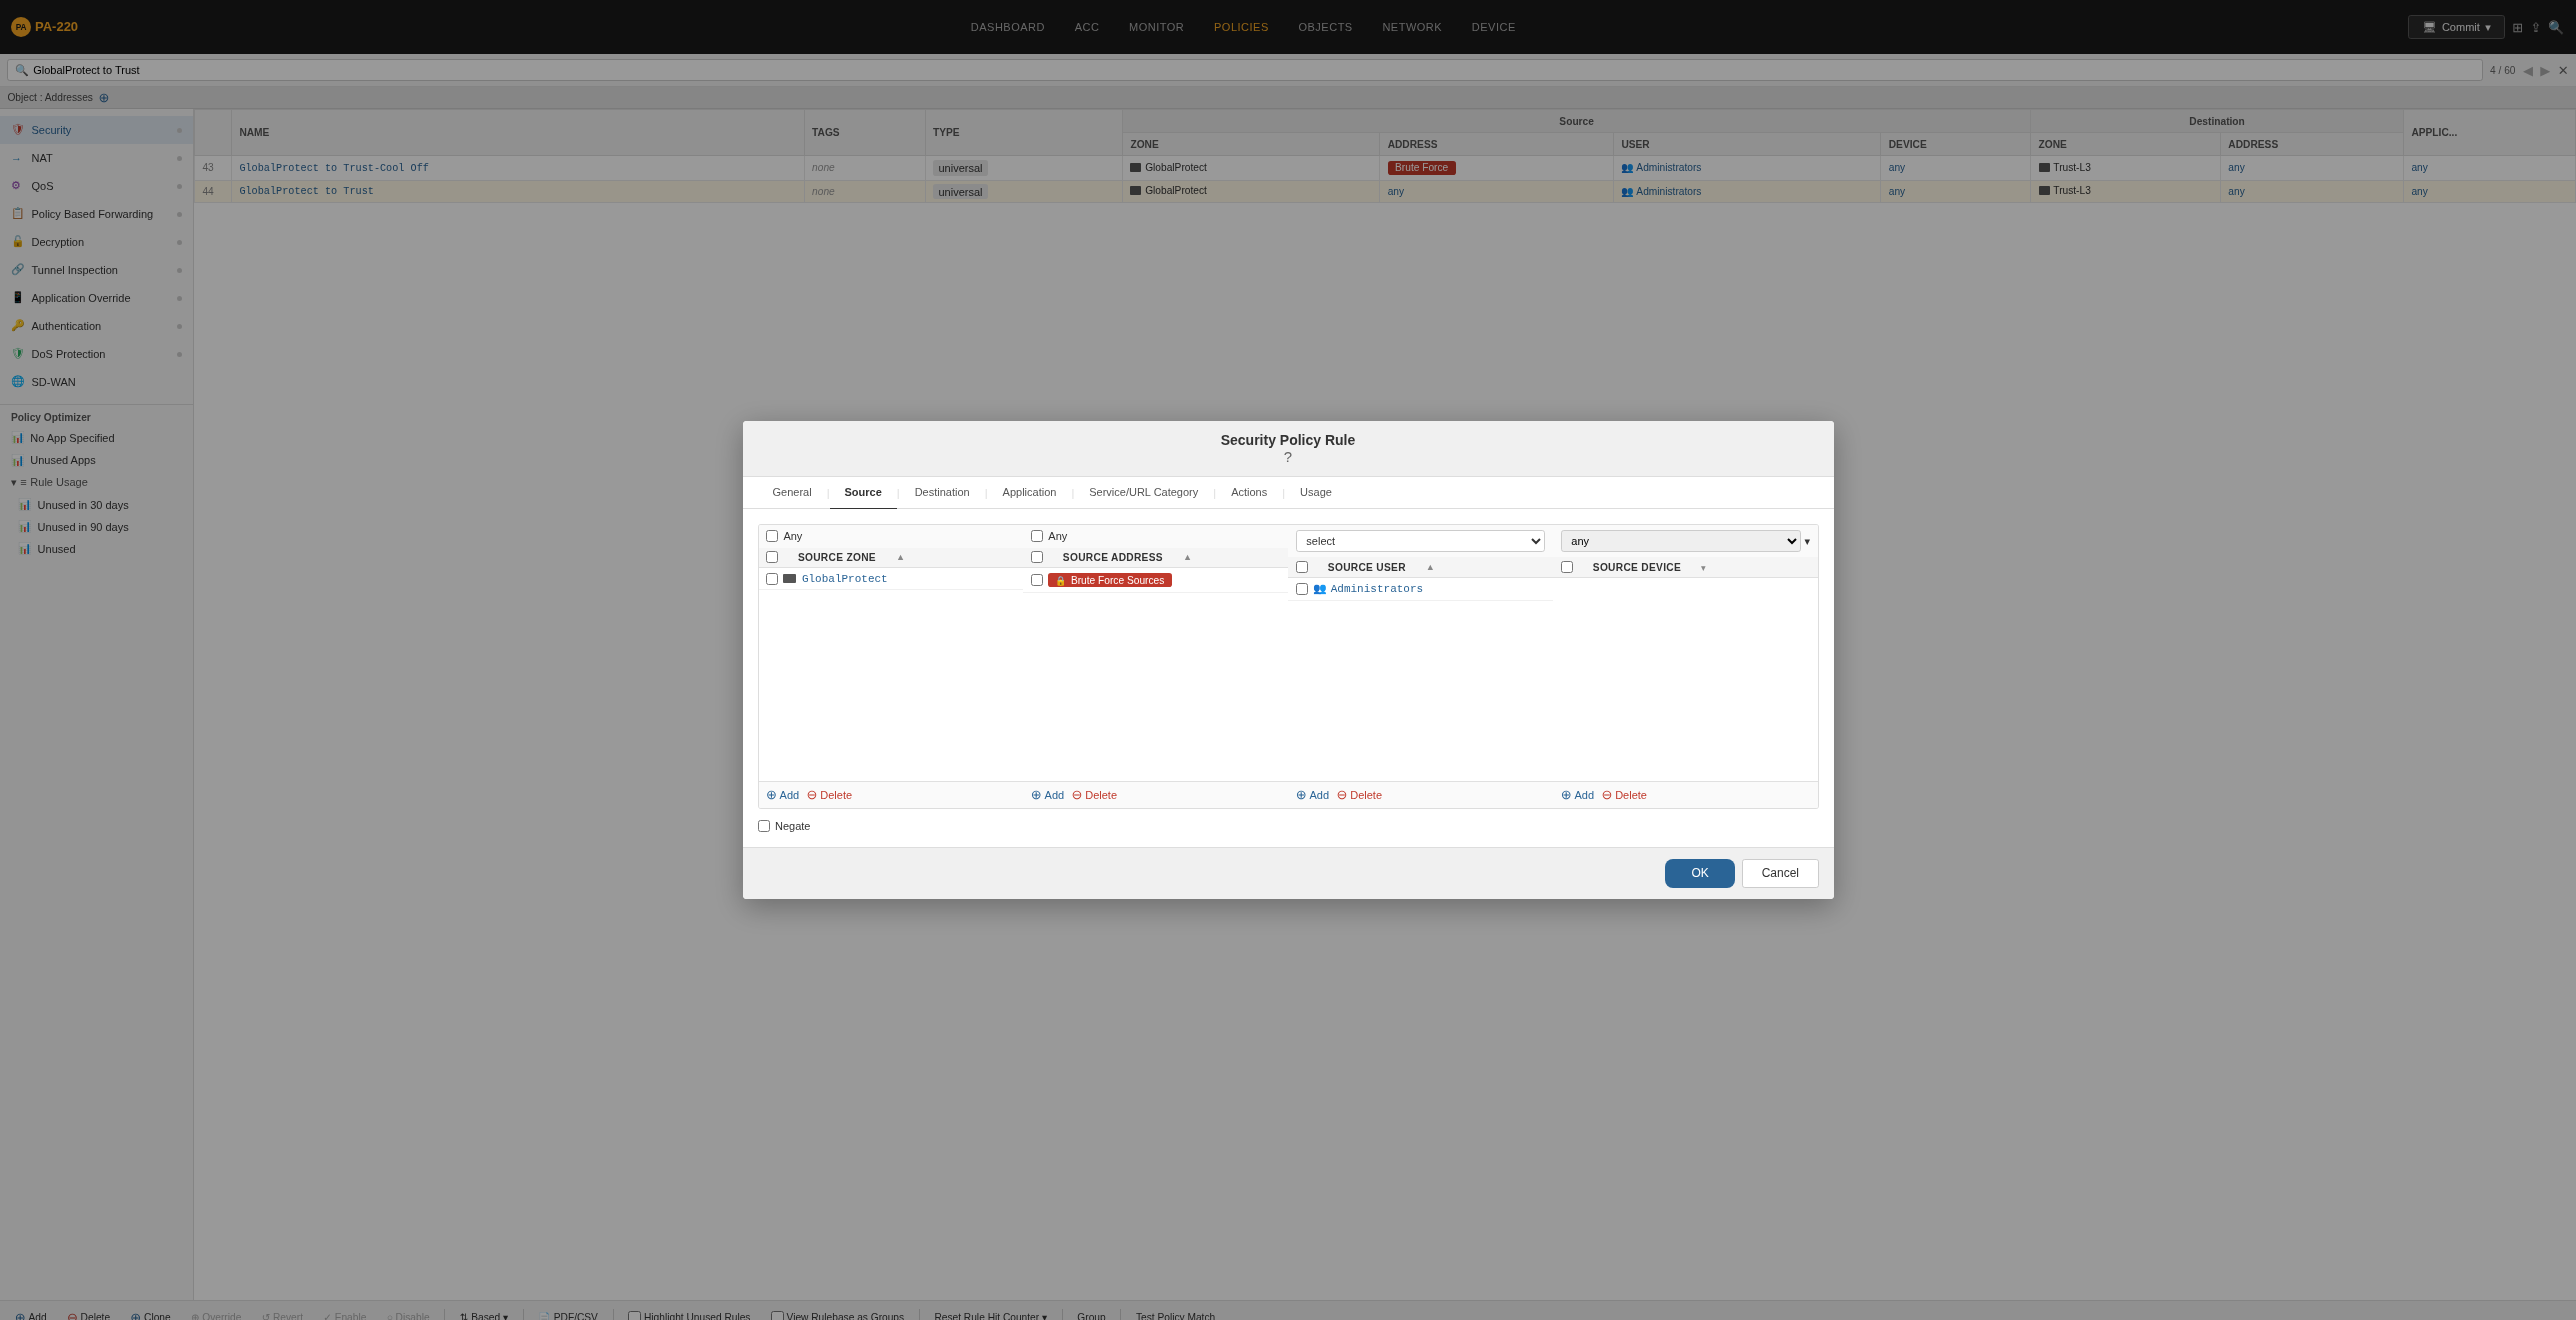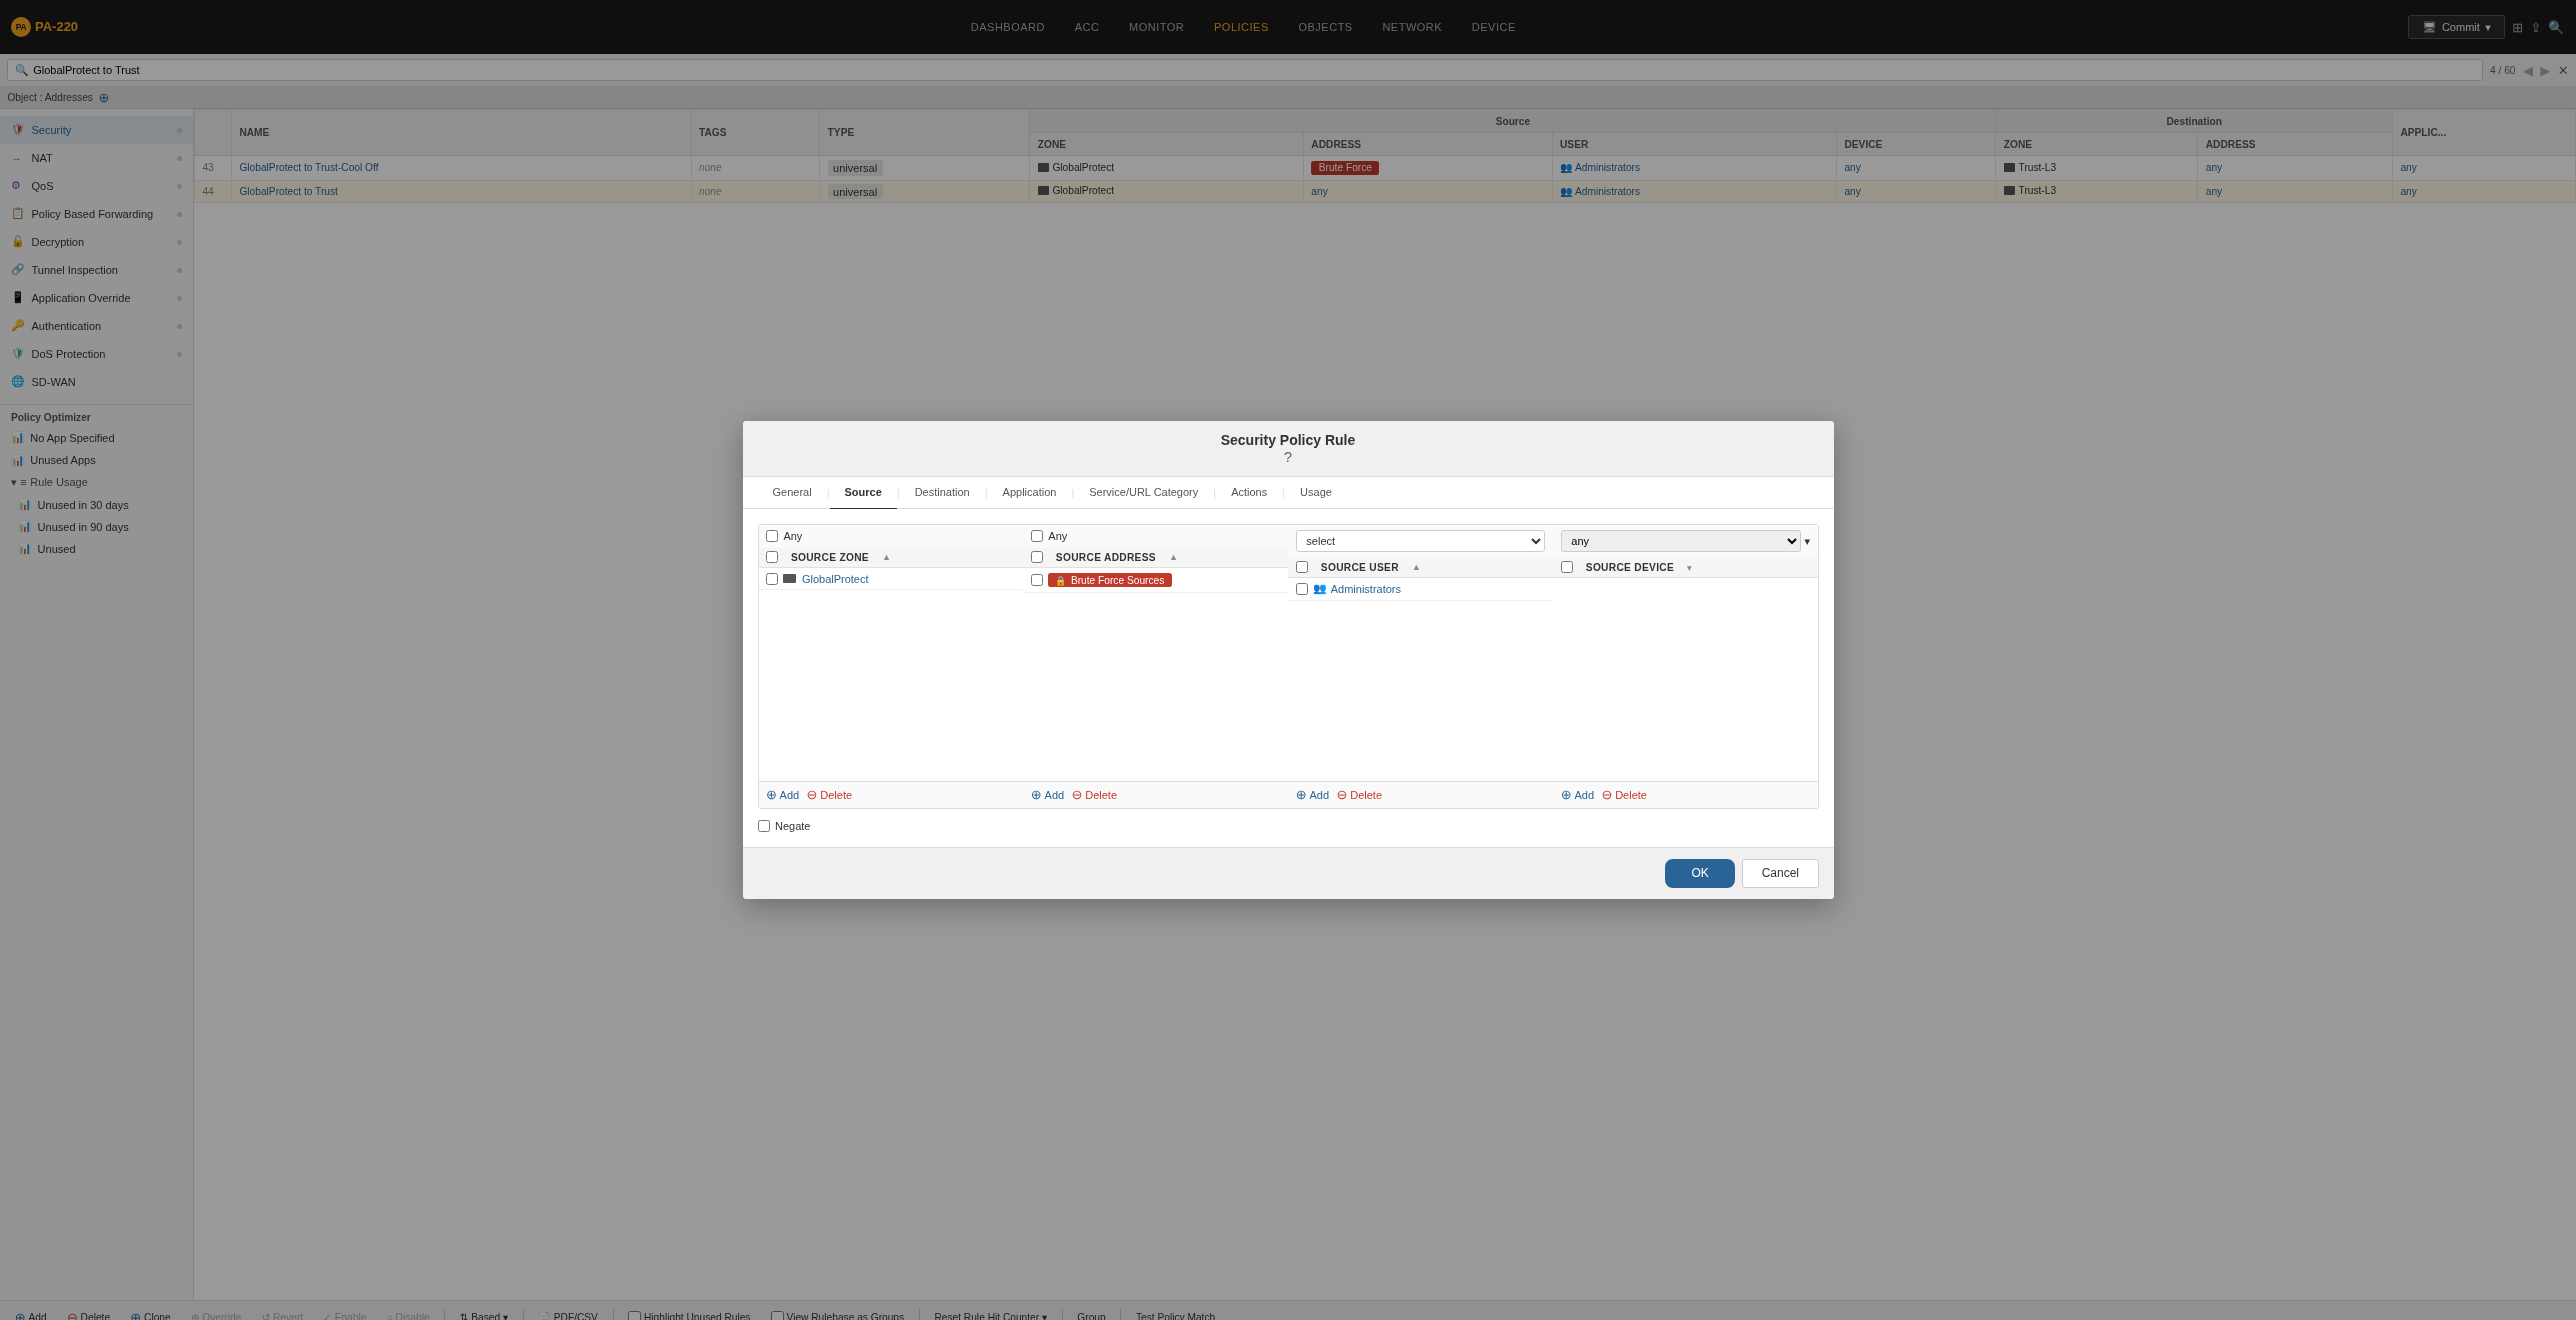--- a/index.html
+++ b/index.html
@@ -118,21 +118,21 @@
     thead .group-header { text-align: center; background: #e8e8e8; }
     tbody tr:nth-child(even) { background: #fafafa; }
     tbody td {
       border: 0.9px solid #e8e8e8;
       padding: 4.6px 7.4px;
       vertical-align: middle;
       white-space: nowrap;
       font-size: 10.2px;
     }
     .row-num { color: #888; font-size: 10.2px; }
-    .link-blue { color: #2a6496; cursor: pointer; text-decoration: none; }
+    .link-blue { color: #2a6496; cursor: pointer; text-decoration: none; font-family: Liberation Mono, monospace; }
     .tag-none { color: #999; font-style: italic; }
     .type-badge { background: #e8e8e8; border-radius: 2.8px; padding: 1.8px 5.5px; font-size: 11px; }
     .address-red {
       background: #c0392b; color: #fff; padding: 1.8px 7.4px; border-radius: 2.8px; font-size: 10.2px;
       display: inline-block;
     }
     .address-any { color: #2a6496; }
 
     
     .row-highlight td { background: #fff8e6 !important; }
@@ -249,21 +249,21 @@
       flex-direction: column;
     }
     .panel-header-row {
       display: flex;
       align-items: center;
       justify-content: space-between;
       background: #f5f5f5;
       border-bottom: 0.9px solid #e0e0e0;
       padding: 3.7px 7.4px;
     }
-    .panel-header-left { display: flex; align-items: center; gap: 13px; }
+    .panel-header-left { display: flex; align-items: center; gap: 20px; }
     .panel-title { font-size: 10.2px; font-weight: 700; color: #333; letter-spacing: 0.3px; }
     .sort-icon { color: #888; font-size: 9.2px; }
 
     .any-row {
       display: flex;
       align-items: center;
       gap: 5.5px;
       padding: 5.5px 7.4px;
       background: #fafafa;
     }

